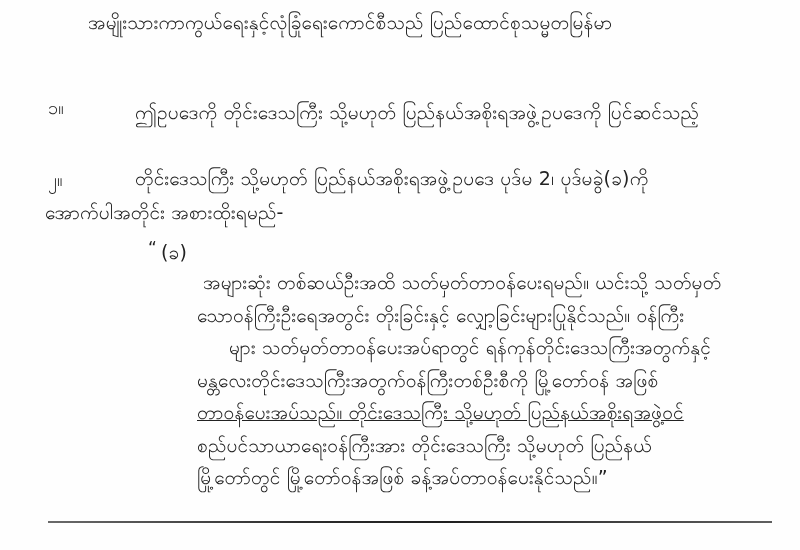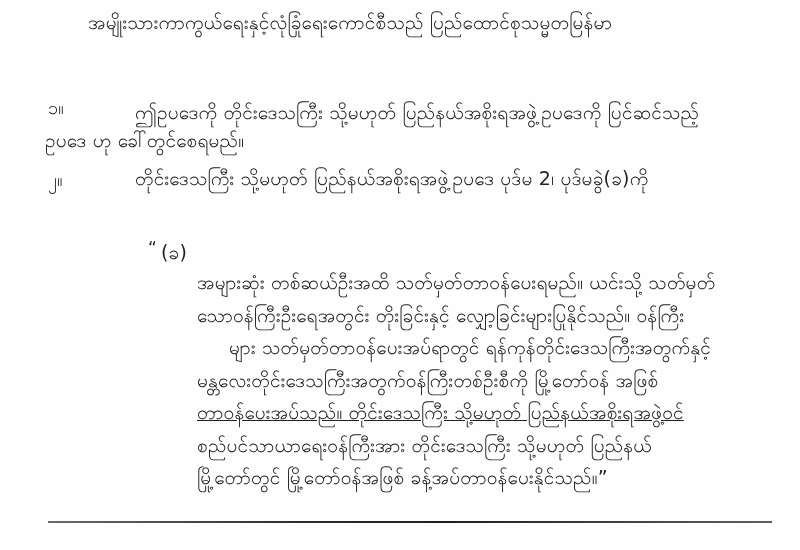--- a/index.html
+++ b/index.html
@@ -26,21 +26,21 @@
   .intro-l2   { left: 45px;  top: 40px;  max-width: 715px; }
   .it1-num    { left: 48px;  top: 92px; }
   .it1-l1     { left: 135px; top: 96px;  max-width: 625px; }
   .it1-l2     { left: 45px;  top: 124px; max-width: 715px; }
   .it2-num    { left: 48px;  top: 164px; }
   .it2-l1     { left: 135px; top: 162px; max-width: 625px; }
   .it2-l2     { left: 45px;  top: 196px; max-width: 715px; }
   .q-open     { left: 148px; top: 232px; }
   .q-label    { left: 161px; top: 236px; }
   .q-l0 { left: 197px; top: 234px; max-width: 562px; }
-  .q-l1 { left: 197px; top: 266px; max-width: 562px; }
+  .q-l1 { left: 203px; top: 266px; max-width: 562px; }
   .q-l2 { left: 197px; top: 299px; max-width: 562px; }
   .q-l3 { left: 197px; top: 331px; max-width: 562px; margin-left: 32px; }
   .q-l4 { left: 197px; top: 364px; max-width: 562px; }
   .q-l5 { left: 197px; top: 396px; max-width: 562px; text-decoration: underline; }
   .q-l6 { left: 197px; top: 429px; max-width: 562px; }
   .q-l7 { left: 197px; top: 461px; max-width: 562px; }
   .footer-rule {
     position: absolute;
     left: 48px;
     top: 521px;
@@ -52,24 +52,24 @@
 </style>
 </head>
 <body>
 
 <div class="page">
 
   <div class="line intro-l1">အမျိုးသားကာကွယ်ရေးနှင့်လုံခြုံရေးကောင်စီသည်  ပြည်ထောင်စုသမ္မတမြန်မာ</div>
 
   <div class="line num it1-num">၁။</div>
   <div class="line it1-l1">ဤဥပဒေကို တိုင်းဒေသကြီး သို့မဟုတ် ပြည်နယ်အစိုးရအဖွဲ့ဥပဒေကို ပြင်ဆင်သည့်</div>
-  <div class="line it1-l2">ဥပဒေ ဟု ခေါ်တွင်စေရမည်။</div>
 
   <div class="line num it2-num">၂။</div>
   <div class="line it2-l1">တိုင်းဒေသကြီး သို့မဟုတ် ပြည်နယ်အစိုးရအဖွဲ့ဥပဒေ ပုဒ်မ 2၊  ပုဒ်မခွဲ(ခ)ကို</div>
+  <div class="line it2-l2">အောက်ပါအတိုင်း အစားထိုးရမည်-</div>
 
   <div class="line quote-mark q-open">“</div>
   <div class="line q-label">(ခ)</div>
   <div class="line q-l1">အများဆုံး တစ်ဆယ်ဦးအထိ သတ်မှတ်တာဝန်ပေးရမည်။ ယင်းသို့ သတ်မှတ်</div>
   <div class="line q-l2">သောဝန်ကြီးဦးရေအတွင်း တိုးခြင်းနှင့် လျှော့ခြင်းများပြုနိုင်သည်။ ဝန်ကြီး</div>
   <div class="line q-l3">များ သတ်မှတ်တာဝန်ပေးအပ်ရာတွင် ရန်ကုန်တိုင်းဒေသကြီးအတွက်နှင့်</div>
   <div class="line q-l4">မန္တလေးတိုင်းဒေသကြီးအတွက်ဝန်ကြီးတစ်ဦးစီကို မြို့တော်ဝန် အဖြစ်</div>
   <div class="line q-l5">တာဝန်ပေးအပ်သည်။ တိုင်းဒေသကြီး သို့မဟုတ် ပြည်နယ်အစိုးရအဖွဲ့ဝင်</div>
   <div class="line q-l6">စည်ပင်သာယာရေးဝန်ကြီးအား တိုင်းဒေသကြီး သို့မဟုတ် ပြည်နယ်</div>
   <div class="line q-l7">မြို့တော်တွင် မြို့တော်ဝန်အဖြစ် ခန့်အပ်တာဝန်ပေးနိုင်သည်။”</div>

